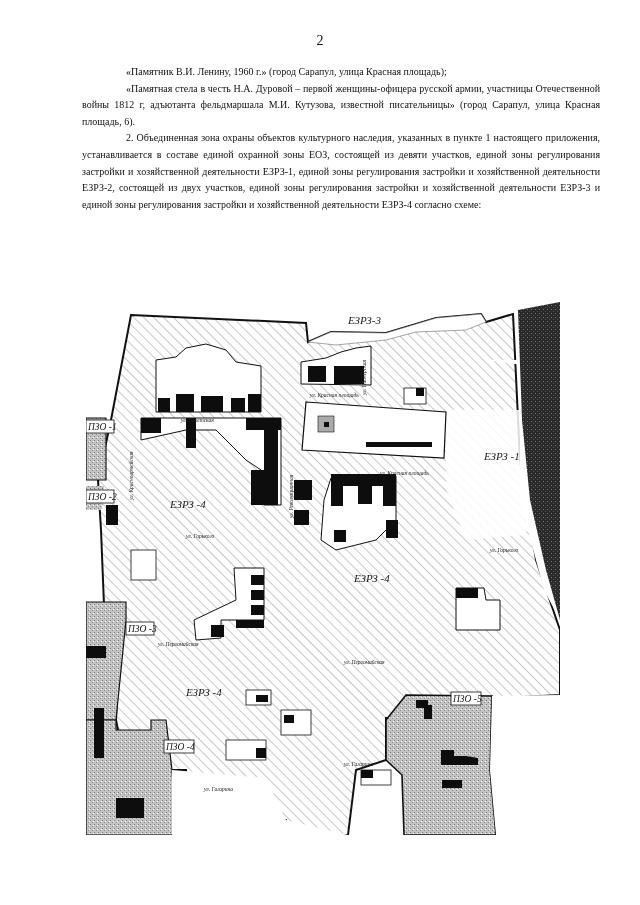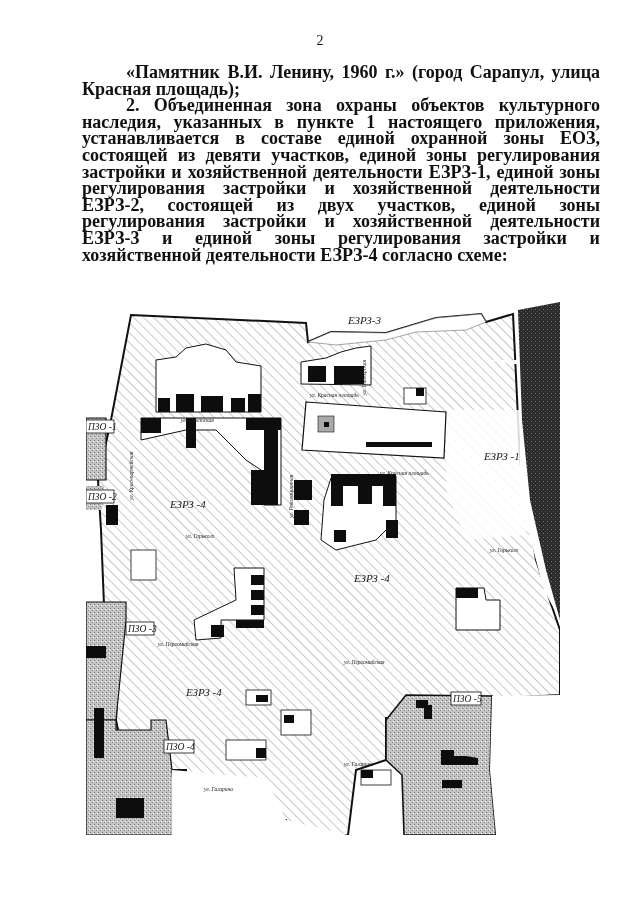--- a/index.html
+++ b/index.html
@@ -1,31 +1,32 @@
 <!DOCTYPE html>
 <html><head>
   <meta charset="utf-8">
   <style>
     html, body { margin: 0; padding: 0; background: #ffffff; }
     body { width: 640px; height: 905px; position: relative; overflow: hidden;
            font-family: "Liberation Serif", "DejaVu Serif", serif; color: #111; }
     .page-num { position: absolute; top: 33px; left: 0; width: 640px; text-align: center; font-size: 14px; }
-    .text-block { position: absolute; left: 82px; top: 64px; width: 518px; font-size: 18px; line-height: 16.6px; font-weight: bold; }
+    .text-block { position: absolute; left: 82px; top: 64px; width: 518px; font-size: 10px; line-height: 16.6px; }
     .text-block p { margin: 0; text-align: justify; text-indent: 44px; }
     .map { position: absolute; left: 86px; top: 300px; width: 474px; height: 535px; font-style: italic; }
     .map svg { width: 100%; height: 100%; display: block; }
     .lbl { font-family: "Liberation Serif", serif; fill: #222; }
   </style>
 </head>
 <body>
 
 <div class="page-num">2</div>
 
 <div class="text-block">
   <p>«Памятник В.И. Ленину, 1960 г.» (город Сарапул, улица Красная площадь);</p>
+  <p>«Памятная стела в честь Н.А. Дуровой – первой женщины-офицера русской армии, участницы Отечественной войны 1812 г, адъютанта фельдмаршала М.И. Кутузова, известной писательницы» (город Сарапул, улица Красная площадь, 6).</p>
   <p>2. Объединенная зона охраны объектов культурного наследия, указанных в пункте 1 настоящего приложения, устанавливается в составе единой охранной зоны ЕОЗ, состоящей из девяти участков, единой зоны регулирования застройки и хозяйственной деятельности ЕЗРЗ-1, единой зоны регулирования застройки и хозяйственной деятельности ЕЗРЗ-2, состоящей из двух участков, единой зоны регулирования застройки и хозяйственной деятельности ЕЗРЗ-3 и единой зоны регулирования застройки и хозяйственной деятельности ЕЗРЗ-4 согласно схеме:</p>
 </div>
 
 <div class="map">
   <svg viewBox="0 0 474 535" xmlns="http://www.w3.org/2000/svg">
     <defs>
       <pattern id="hatch" patternUnits="userSpaceOnUse" width="7" height="7" patternTransform="rotate(-45)">
         <line x1="0" y1="0" x2="0" y2="7" stroke="#9a9a9a" stroke-width="1.1"></line>
       </pattern>
       <pattern id="noise" patternUnits="userSpaceOnUse" width="4" height="4">

